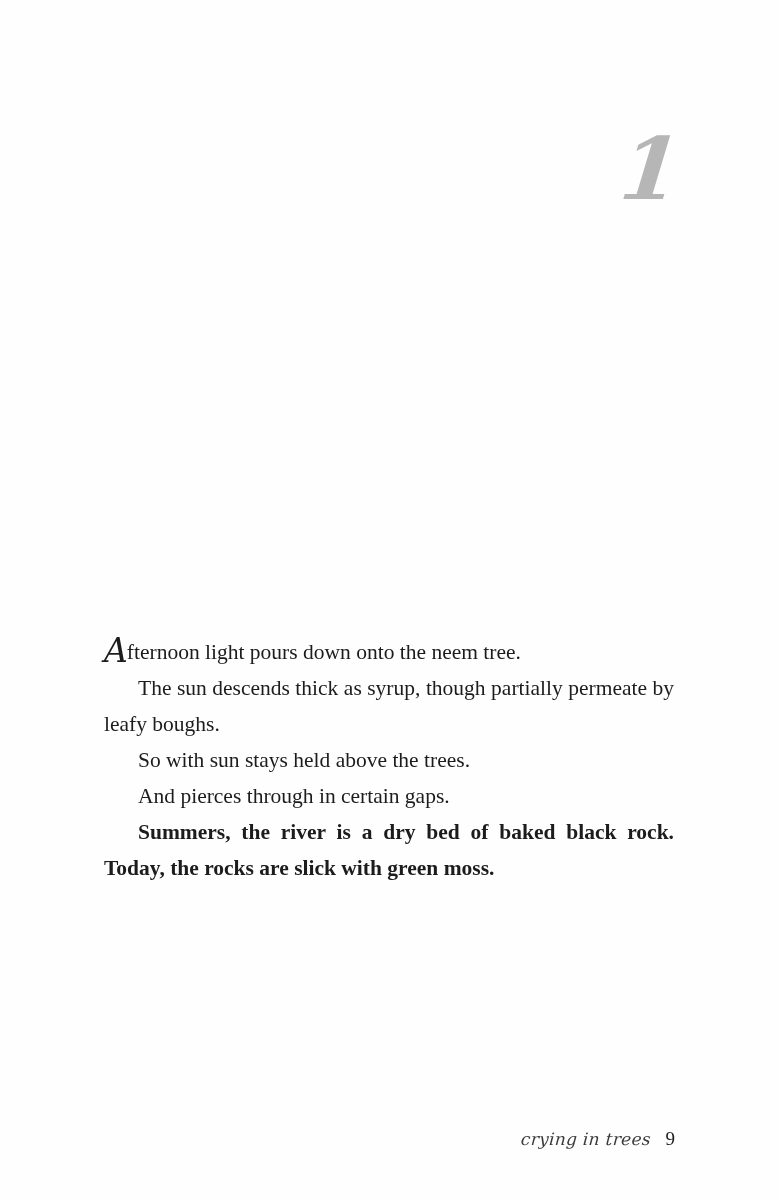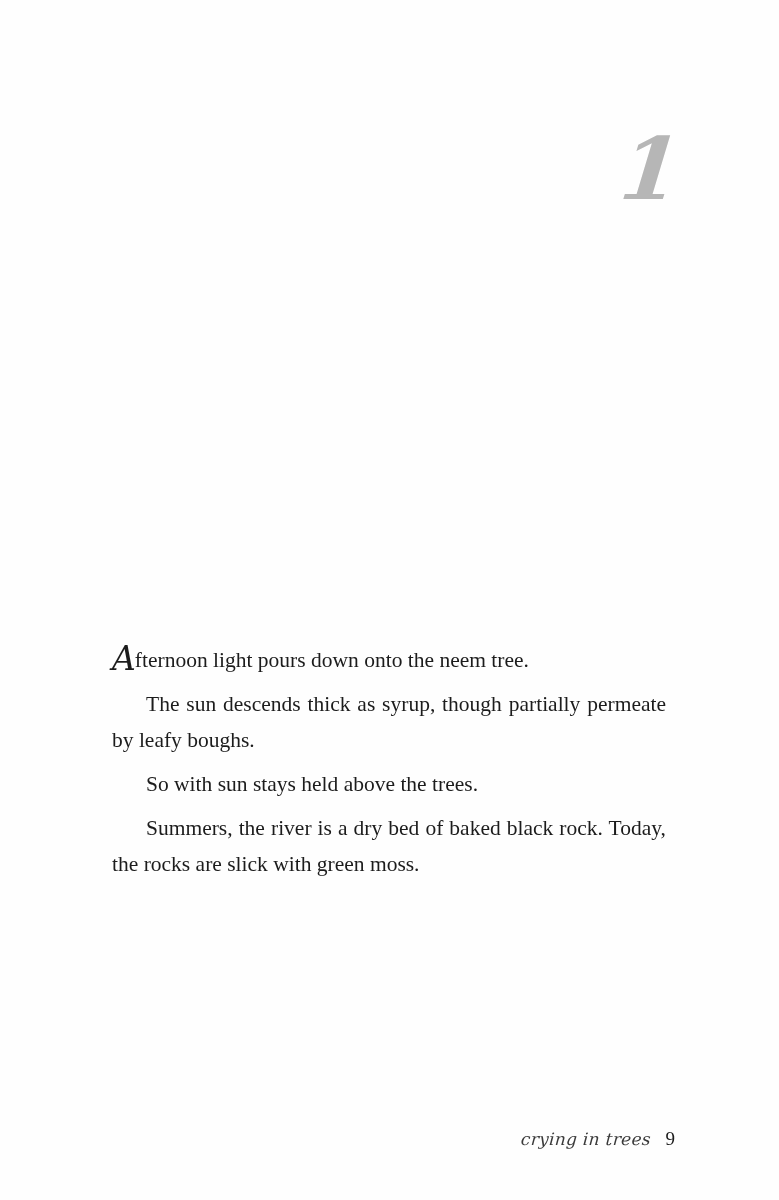--- a/index.html
+++ b/index.html
@@ -45,21 +45,21 @@
     top: 634px;
     width: 570px;
     font-size: 21.5px;
     line-height: 36px;
     text-align: justify;
     text-justify: inter-word;
     color: #1c1c1c;
   }
 
   .body-text p {
-    margin: 8px;
+    margin: 0;
     text-indent: 34px;
     hyphens: none;
   }
 
   .body-text p.first {
     text-indent: 0;
   }
 
   
   .dropcap {
@@ -97,40 +97,42 @@
 
   .page-number {
     font-family: "Liberation Serif", serif;
     font-size: 19px;
     color: #1c1c1c;
   }
 
   
   .body-text p:last-child {
     text-align-last: left;
+    font-weight: bold;
   }
   .body-text p {
     text-align-last: left;
   }
 </style>
 </head>
 <body>
 
 <div class="page">
 
   <div class="chapter-number">1</div>
 
   <div class="body-text">
 
     <p class="first"><span class="dropcap">A</span><span>fternoon light pours down onto the neem tree.</span></p>
 
     <p>The sun descends thick as syrup, though partially permeate by leafy boughs.</p>
 
     <p>So with sun stays held above the trees.</p>
 
+    <p>And pierces through in certain gaps.</p>
 
 
     <p>Summers, the river is a dry bed of baked black rock. Today, the rocks are slick with green moss.</p>
 
   </div>
 
   <div class="footer">
     <span class="running-title">crying in trees</span>
     <span class="page-number">9</span>
   </div>

